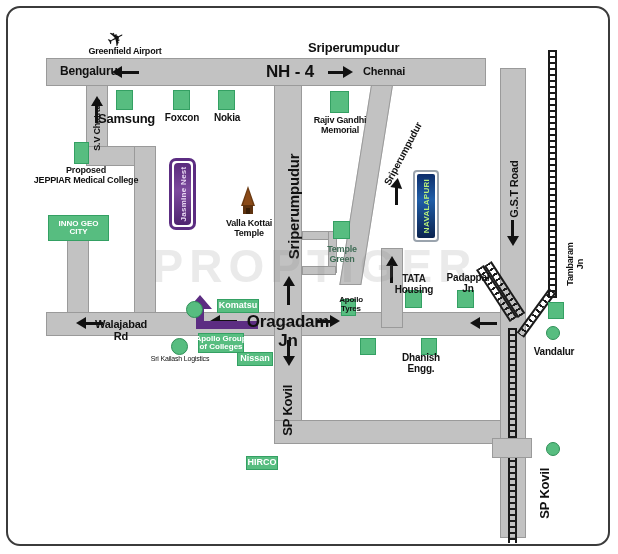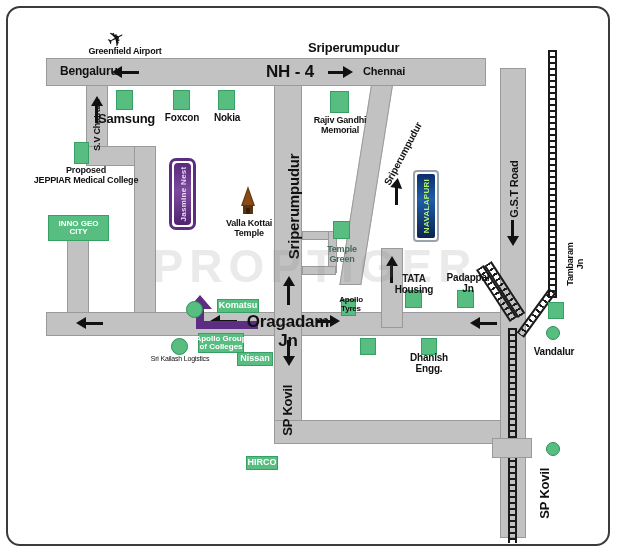--- a/index.html
+++ b/index.html
@@ -327,20 +327,22 @@
     <div class="lbl roadname" style="left:300px;top:33px;font-size:13px;">Sriperumpudur</div>
 
     <div class="lbl bigname rot90" style="left:216px;top:190px;width:140px;text-align:center;font-size:15px;">Sriperumpudur</div>
 
     <div class="lbl roadname rotdiag" style="left:350px;top:140px;width:90px;text-align:center;font-size:10px;">Sriperumpudur</div>
 
     <div class="lbl roadname rot90" style="left:56px;top:112px;width:66px;text-align:center;font-size:9px;">S.V Chatram</div>
 
     <div class="lbl roadname rot90" style="left:473px;top:175px;width:66px;text-align:center;font-size:11px;">G.S.T Road</div>
 
+    <div class="lbl roadname ctr" style="left:82px;top:310px;width:62px;font-size:11px;">Walajabad
+Rd</div>
 
     <div class="lbl bigname rot90" style="left:247px;top:395px;width:66px;text-align:center;font-size:13px;">SP Kovil</div>
 
     <div class="lbl bigname rot90" style="left:504px;top:478px;width:66px;text-align:center;font-size:13px;">SP Kovil</div>
 
     <div class="lbl jn ctr" style="left:228px;top:304px;width:104px;font-size:17px;">Oragadam
 Jn</div>
 
     <div class="lbl roadname ctr" style="left:432px;top:264px;width:56px;font-size:10px;">Padappai
 Jn</div>
@@ -369,21 +371,21 @@
     <div class="lbl ctr" style="left:311px;top:236px;width:46px;font-size:9px;color:#3d6b54;">Temple
 Green</div>
 
     <div class="lbl ctr" style="left:325px;top:288px;width:36px;font-size:8px;">Apollo
 Tyres</div>
 
     <div class="lbl ctr" style="left:382px;top:265px;width:48px;font-size:10px;">TATA
 Housing</div>
 
 
-    <div class="lbl ctr" style="left:390px;top:344px;width:62px;font-size:10px;">Dhanish
+    <div class="lbl ctr" style="left:382px;top:344px;width:62px;font-size:10px;">Dhanish
 Engg.</div>
 
     <div class="lbl ctr" style="left:118px;top:347px;width:108px;font-size:7px;font-weight:normal;">Sri Kailash Logistics</div>
 
     <div class="lbl ctr" style="left:516px;top:338px;width:60px;font-size:10px;">Vandalur</div>
 
     <div id="watermark">
       <span>PROPTIGER</span>
     </div>
 

